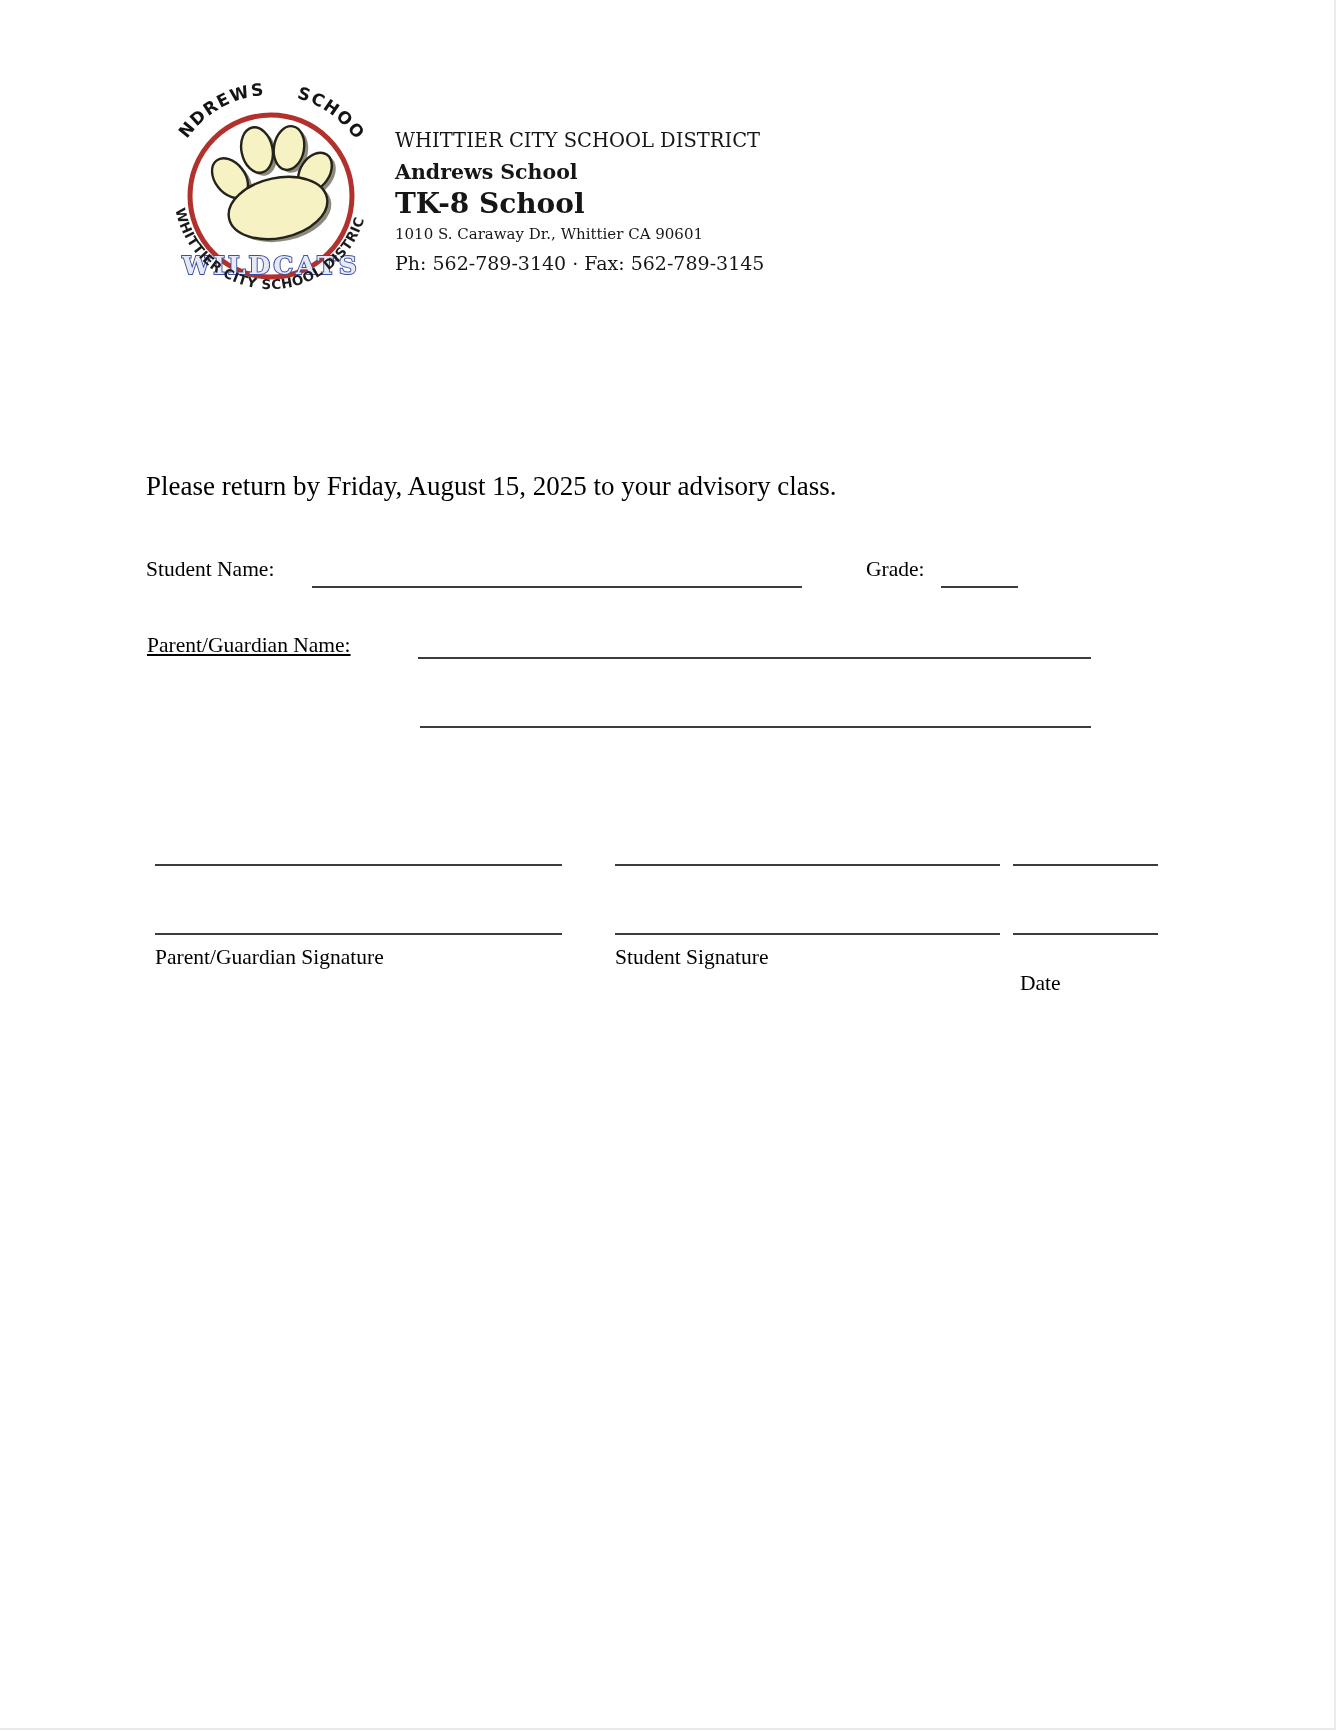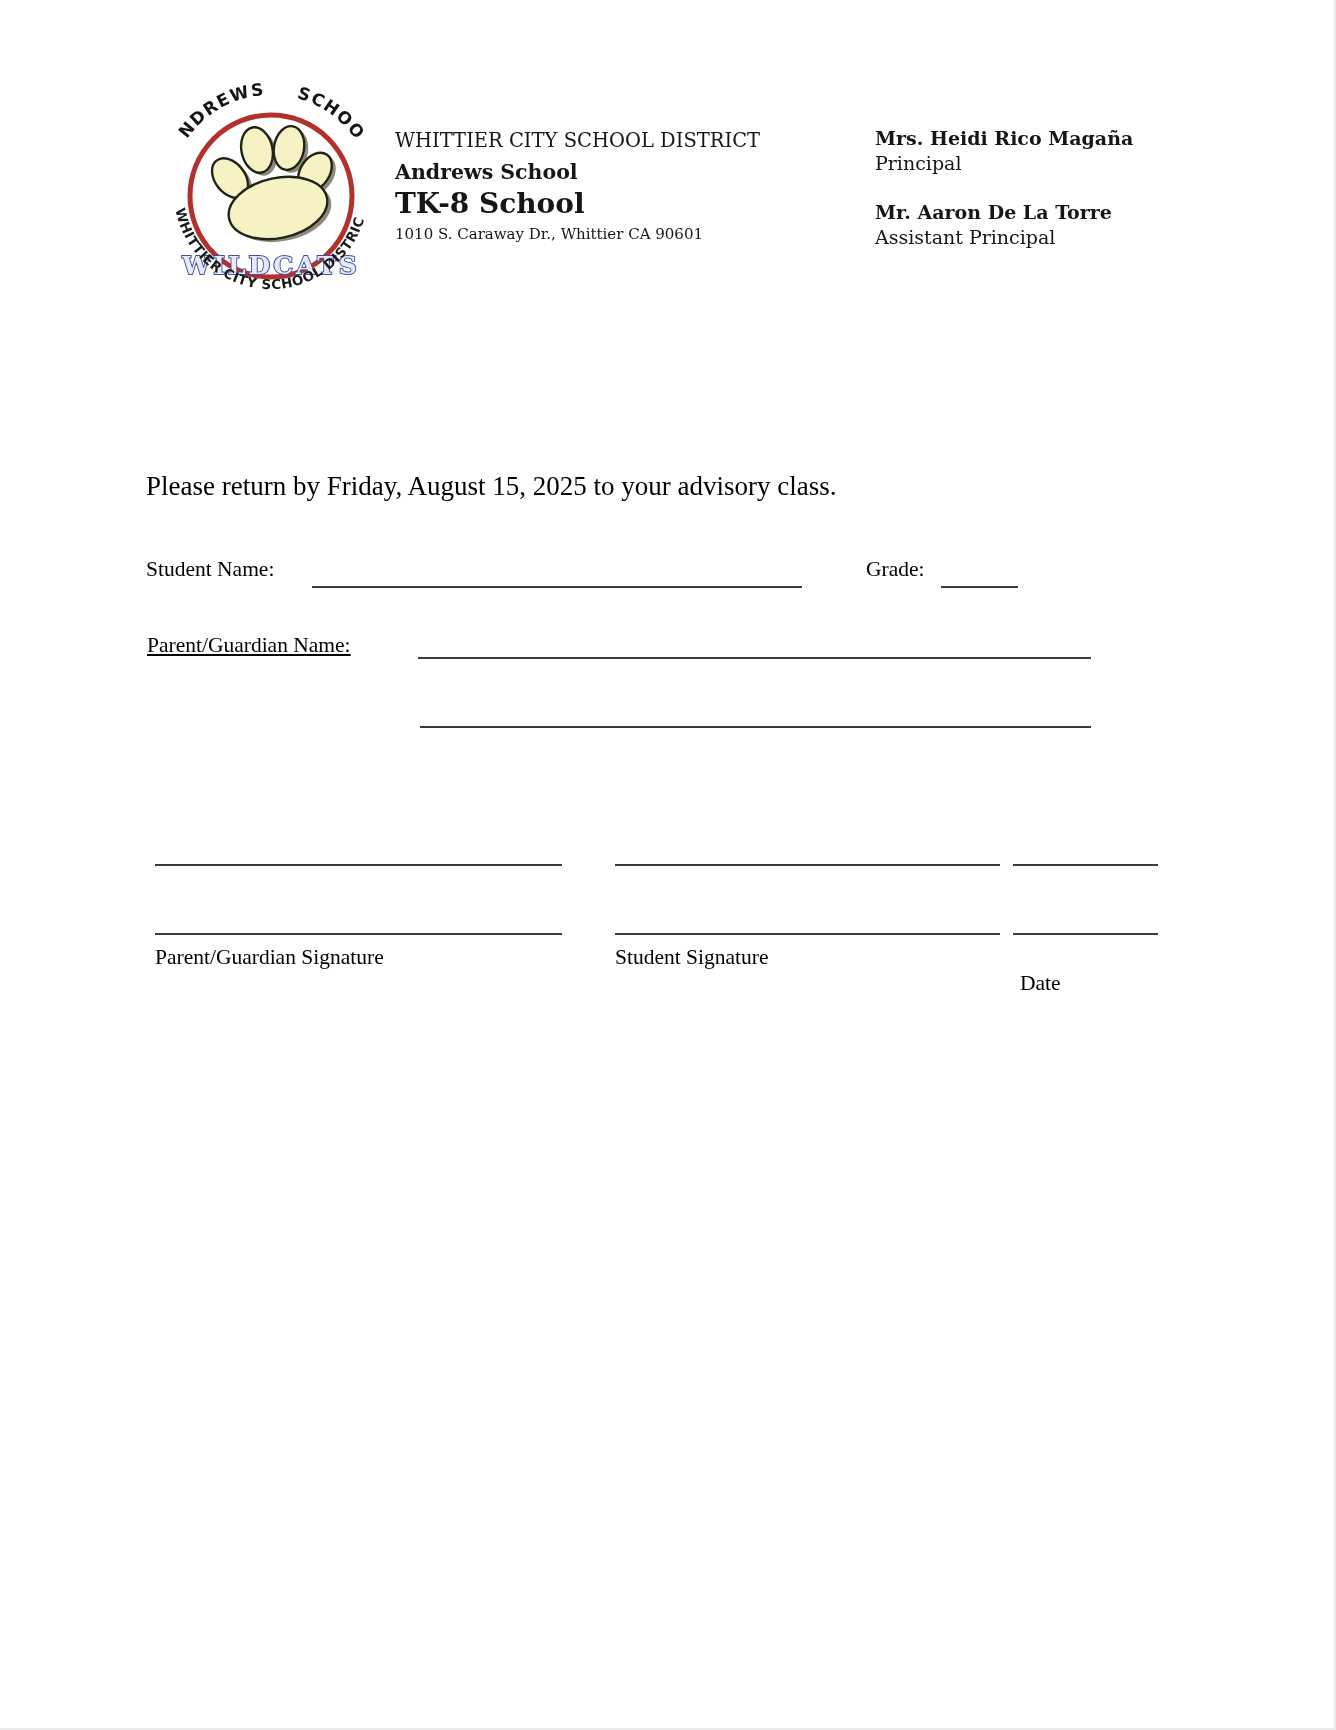--- a/index.html
+++ b/index.html
@@ -153,29 +153,23 @@
     <text class="arc-bottom">
       <textPath href="#arcBottom" startOffset="50%" text-anchor="middle">WHITTIER CITY SCHOOL DISTRICT</textPath>
     </text>
   </svg>
 
   <div class="school-block">
     <div class="district">WHITTIER CITY SCHOOL DISTRICT</div>
     <div class="school-name">Andrews School</div>
     <div class="school-type">TK-8 School</div>
     <div class="address">1010 S. Caraway Dr., Whittier CA 90601</div>
+    <div class="phone">Ph: 562-789-3140  ·  Fax: 562-789-3145</div>
   </div>
 
-  <div class="staff-block">
-    <div class="staff-name">Mrs. Heidi Rico Magaña</div>
-    <div class="staff-title">Principal</div>
-    <div class="gap"></div>
-    <div class="staff-name">Mr. Aaron De La Torre</div>
-    <div class="staff-title">Assistant Principal</div>
-  </div>
 
 
   <p class="return-note">Please return by Friday, August 15, 2025 to your advisory class.</p>
 
   <span class="form-label" style="left:146px; top:554px;">Student Name:</span>
   <div class="blank-line" style="left:312px; top:586px; width:490px;"></div>
   <span class="form-label" style="left:866px; top:554px;">Grade:</span>
   <div class="blank-line" style="left:941px; top:586px; width:77px;"></div>
 
   <span class="form-label" style="left:147px; top:630px;text-decoration:underline;">Parent/Guardian Name:</span>

